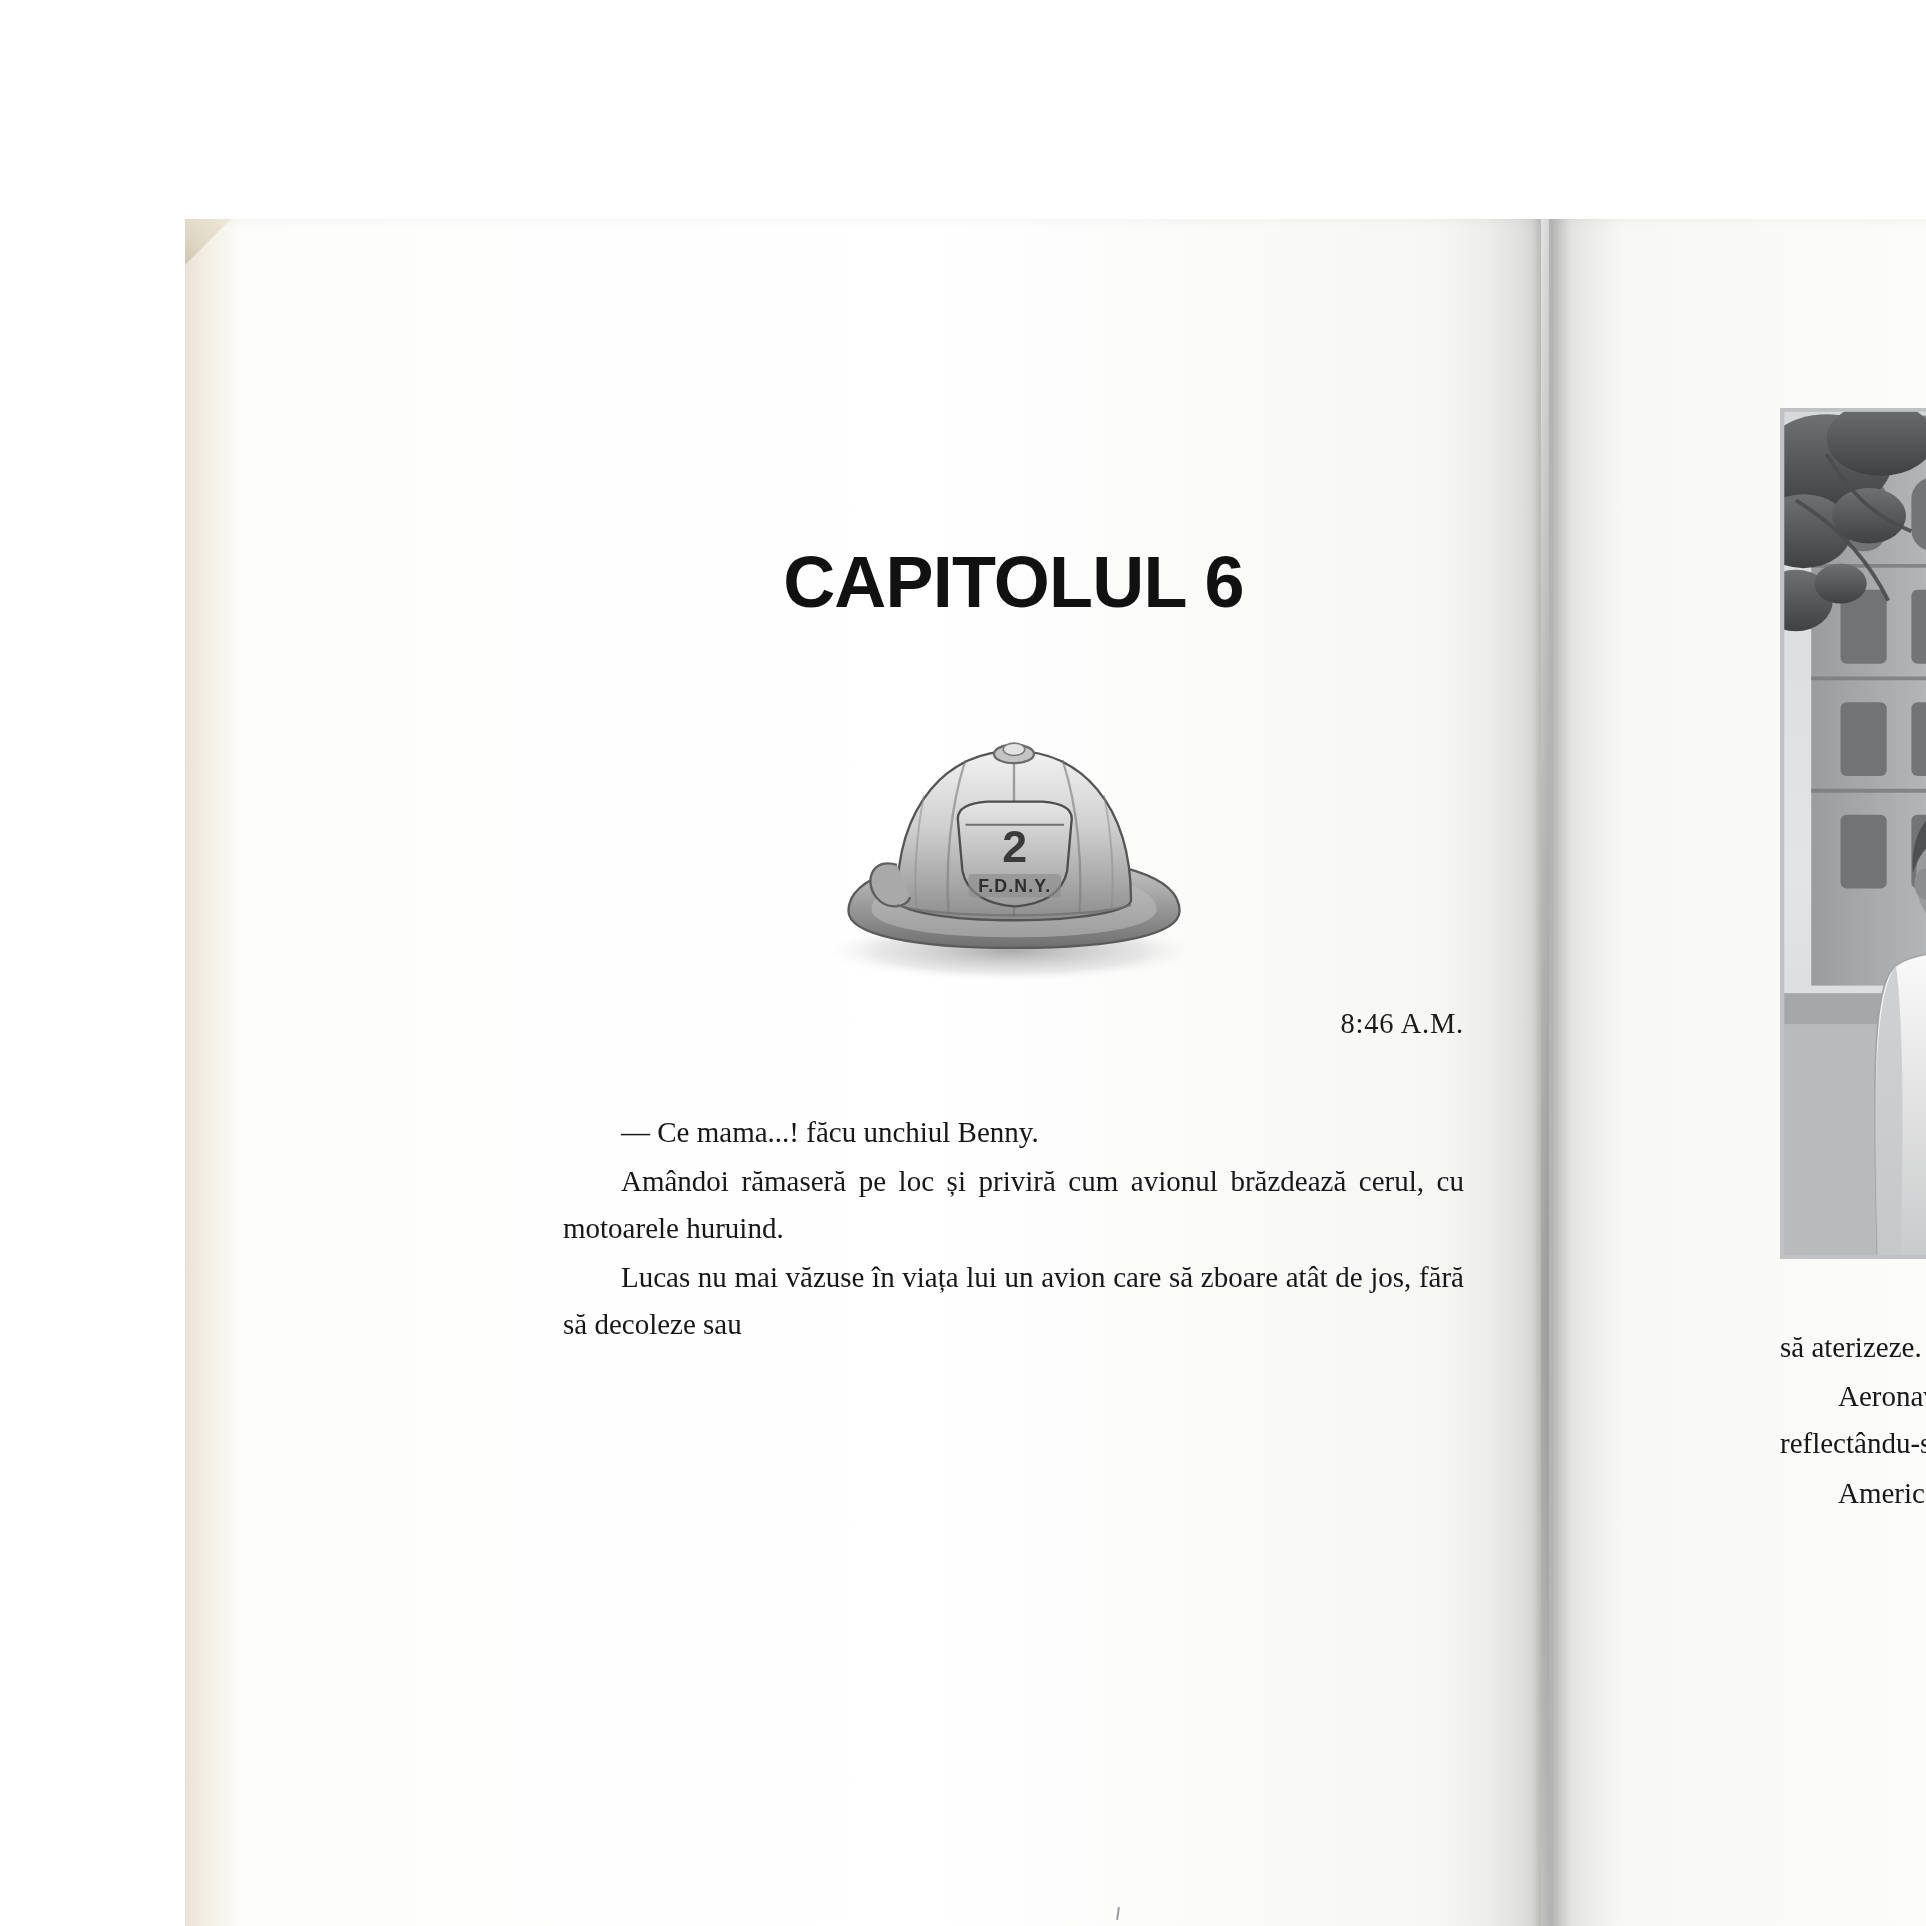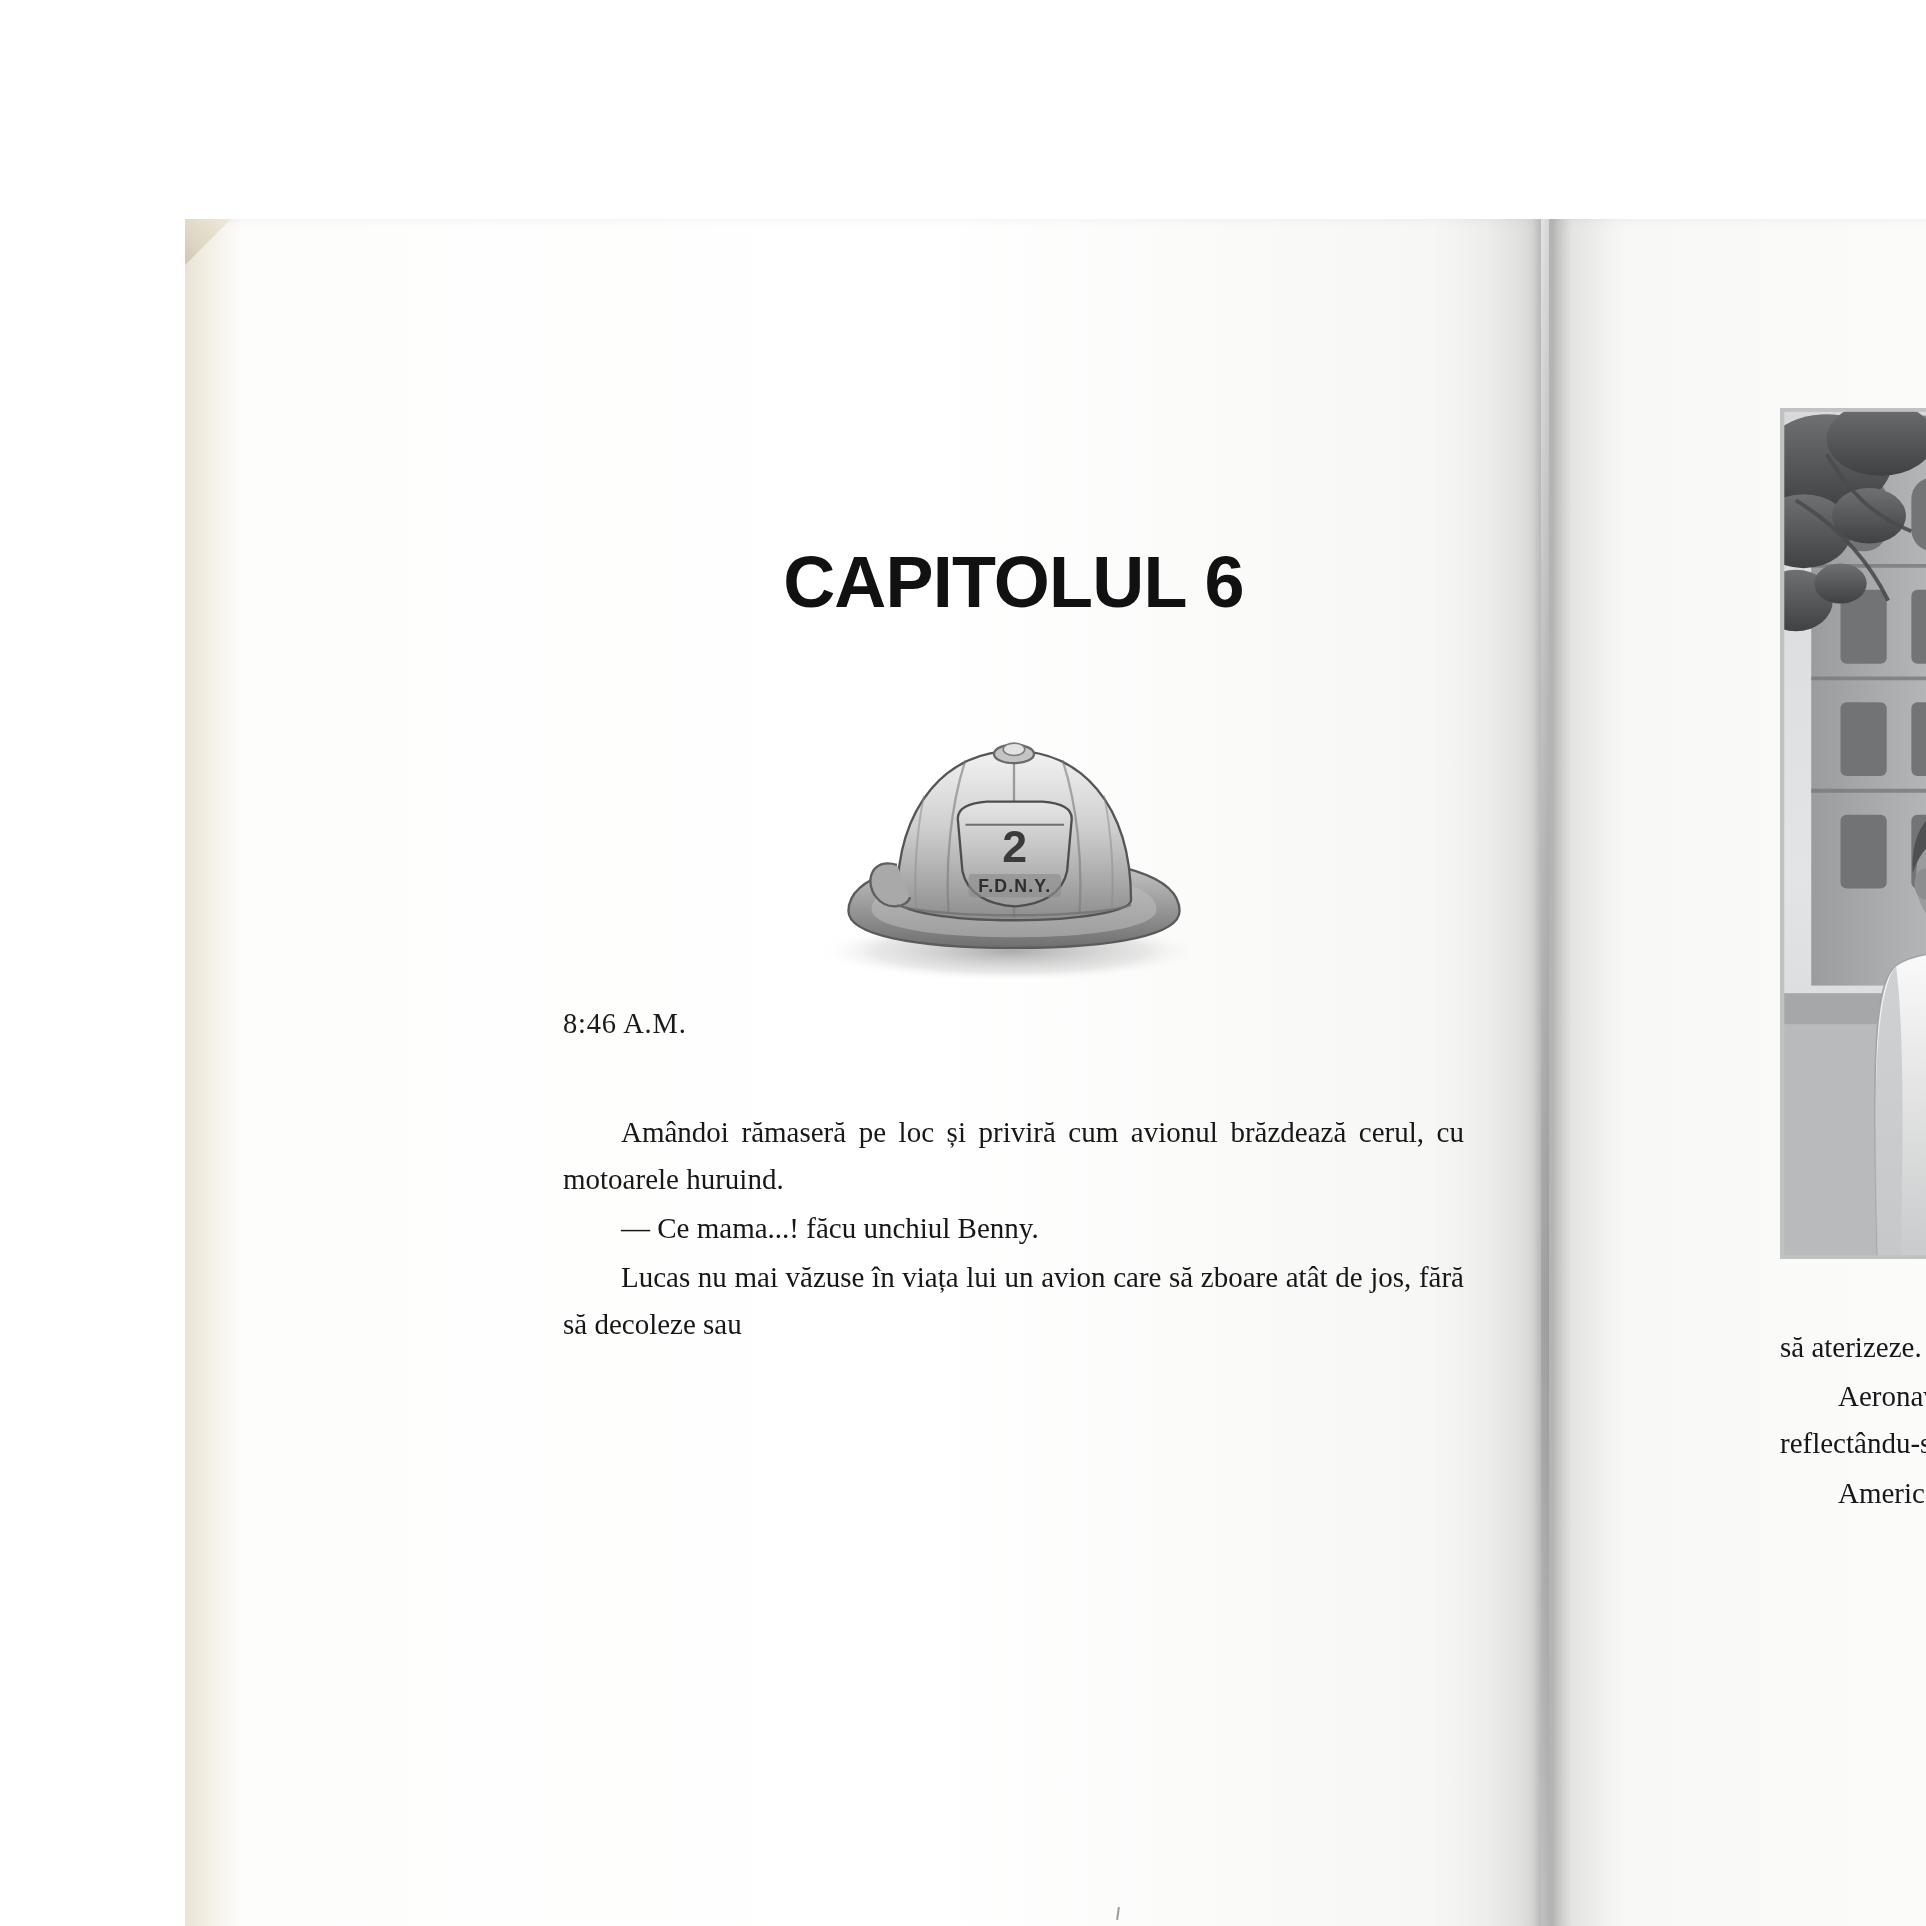--- a/index.html
+++ b/index.html
@@ -117,21 +117,21 @@
     height: 316px;
     position: relative;
   }
   #helmet-illustration svg {
     display: block;
     margin: 0 auto;
   }
 
   #time-stamp {
     margin-top: 11.6px;
-    text-align: left;
+    text-align: right;
     font-family: "Liberation Serif", serif;
     font-size: 28.5px;
     letter-spacing: 0.8px;
     color: #1b1b1b;
   }
 
   .body-text {
     margin-top: 69px;
     font-size: 29px;
     line-height: 1.62;
@@ -260,22 +260,22 @@
         <rect x="276" y="252" width="120" height="30" rx="5" fill="#8e8e8e" opacity="0.65"></rect>
         <text x="336" y="275" font-family="Liberation Sans, sans-serif" font-size="23" font-weight="700" letter-spacing="1.5" text-anchor="middle" fill="#2e2e2e">F.D.N.Y.</text>
 
         <path d="M183 292 C230 310, 440 310, 487 292" stroke="#6d6d6d" stroke-width="3" fill="none" opacity="0.7"></path>
       </svg>
     </div>
 
     <div id="time-stamp">8:46 A.M.</div>
 
     <div class="body-text">
+      <p>— Ce mama...! făcu unchiul Benny.</p>
       <p>Amândoi rămaseră pe loc și priviră cum avionul brăzdează cerul, cu motoarele huruind.</p>
-      <p>— Ce mama...! făcu unchiul Benny.</p>
       <p>Lucas nu mai văzuse în viața lui un avion care să zboare atât de jos, fără să decoleze sau</p>
     </div>
   </div>
 
   <div class="folio" id="folio-left">40</div>
   <div id="print-tick"></div>
 
   <div id="right-content">
 
     <div id="scene-illustration">

